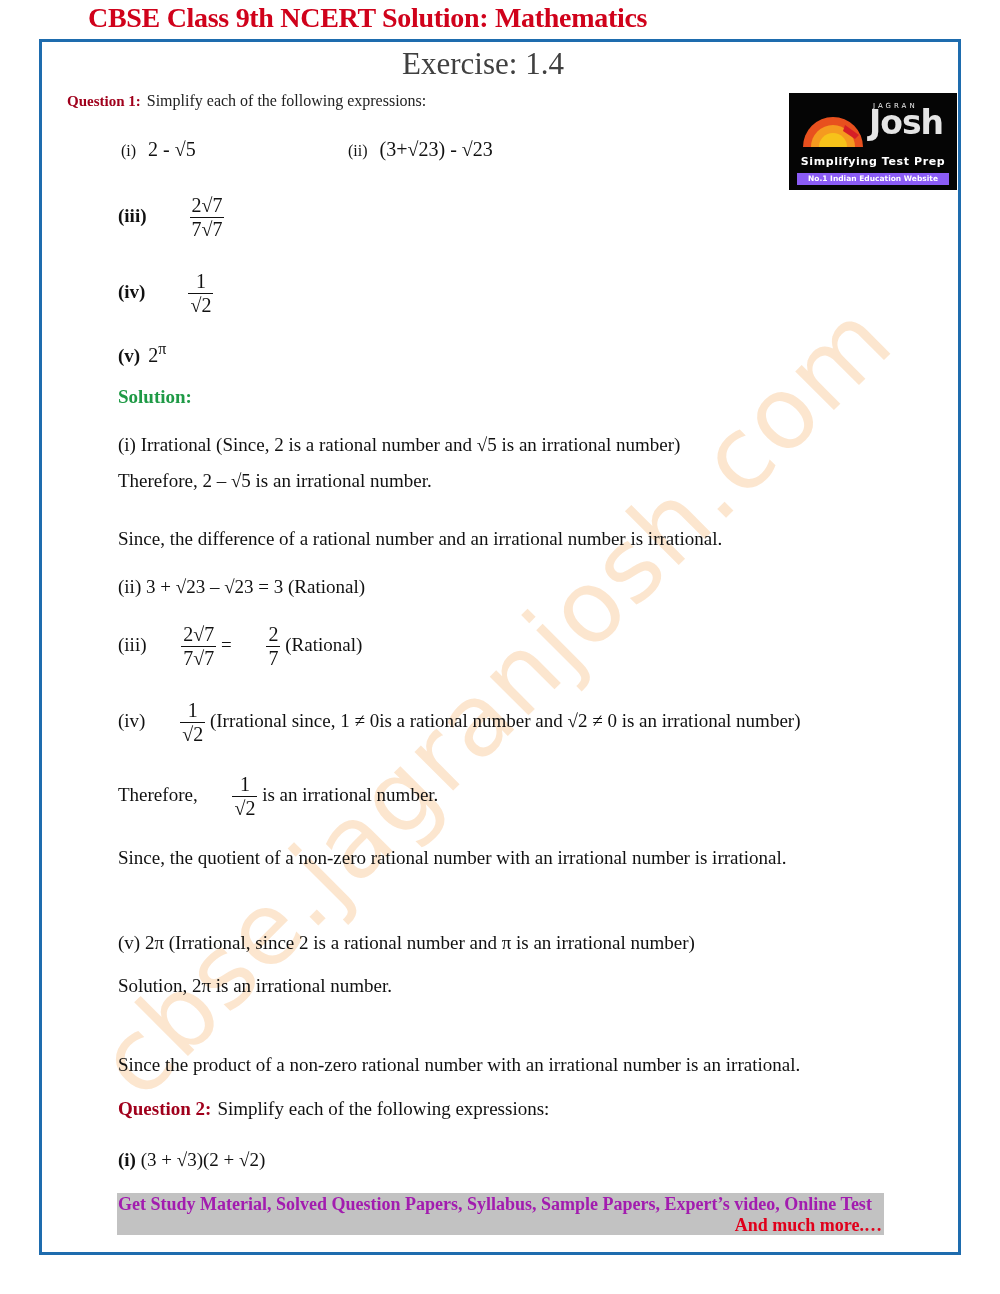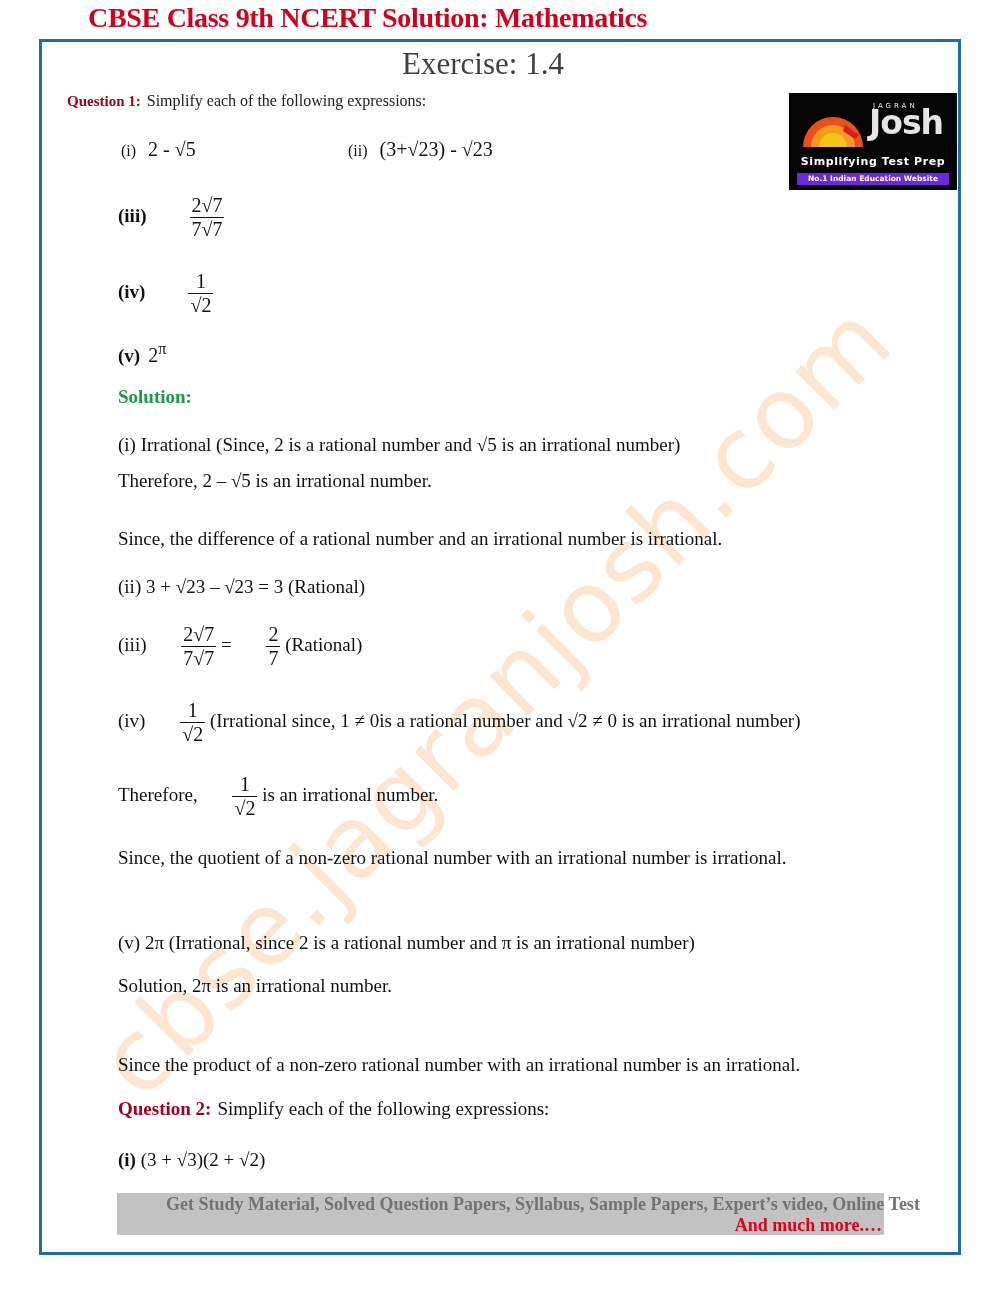--- a/index.html
+++ b/index.html
@@ -21,31 +21,31 @@
   .frac { display: inline-block; vertical-align: middle; text-align: center; font-size: 20px; line-height: 1.05; margin-left: 30px; }
   .frac .num { display: block; padding: 0 2px 1px; border-bottom: 1px solid #111; }
   .frac .den { display: block; padding: 1px 2px 0; }
   .sol-label { left: 118px; top: 386px; font-size: 19px; font-weight: bold; color: #1f9a46; }
   .line { font-size: 19px; color: #111; }
   .q2 { left: 118px; top: 1098px; font-size: 19px; }
   .q2 .q-label { font-size: 19px; }
   .q2 .q-text { margin-left: 6px; }
   .footer-bar { position: absolute; left: 117px; top: 1193px; width: 767px; height: 42px;
                 background: #c2c2c2; }
-  .footer-line1 { left: 118px; top: 1194px; font-size: 18px; font-weight: bold; color: #737373; padding-left: 48px; }
+  .footer-line1 { left: 118px; top: 1194px; font-size: 18px; font-weight: bold; color: #a21caf; }
   .footer-line2 { right: 118px; top: 1215px; font-size: 18px; font-weight: bold; color: #e0001b; }
   .logo { position: absolute; left: 789px; top: 93px; width: 168px; height: 97px; background: #050505; }
   .logo .jagran { position: absolute; left: 84px; top: 9px; font-family: "DejaVu Sans", sans-serif;
                   font-size: 7px; letter-spacing: 3px; color: #eee; }
   .logo .josh { position: absolute; left: 80px; top: 10px; font-family: "DejaVu Sans", sans-serif;
                 font-size: 33px; font-weight: bold; color: #e5e5e5; letter-spacing: -1px; }
   .logo .tagline { position: absolute; left: 0; width: 168px; top: 62px; text-align: center;
                    font-family: "DejaVu Sans", sans-serif; font-size: 11px; font-weight: bold;
                    color: #fff; letter-spacing: 0.6px; }
-  .logo .subtag { position: absolute; left: 8px; width: 152px; top: 80px; height: 12px; background: #6d28d9;
+  .logo .subtag { position: absolute; left: 8px; width: 152px; top: 80px; height: 12px; background: #8b5cf6;
                   text-align: center; font-family: "DejaVu Sans", sans-serif; font-size: 7.5px;
                   font-weight: bold; color: #fff; line-height: 12px; }
   .logo .sun { position: absolute; left: 12px; top: 20px; }
   .watermark { position: absolute; left: 495px; top: 700px; transform: translate(-50%, -50%) rotate(-45deg);
                font-family: "DejaVu Sans", sans-serif; font-size: 100px; color: rgba(246, 178, 110, 0.33);
                white-space: nowrap; pointer-events: none; letter-spacing: 2px; }
 </style>
 </head>
 <body>
 

